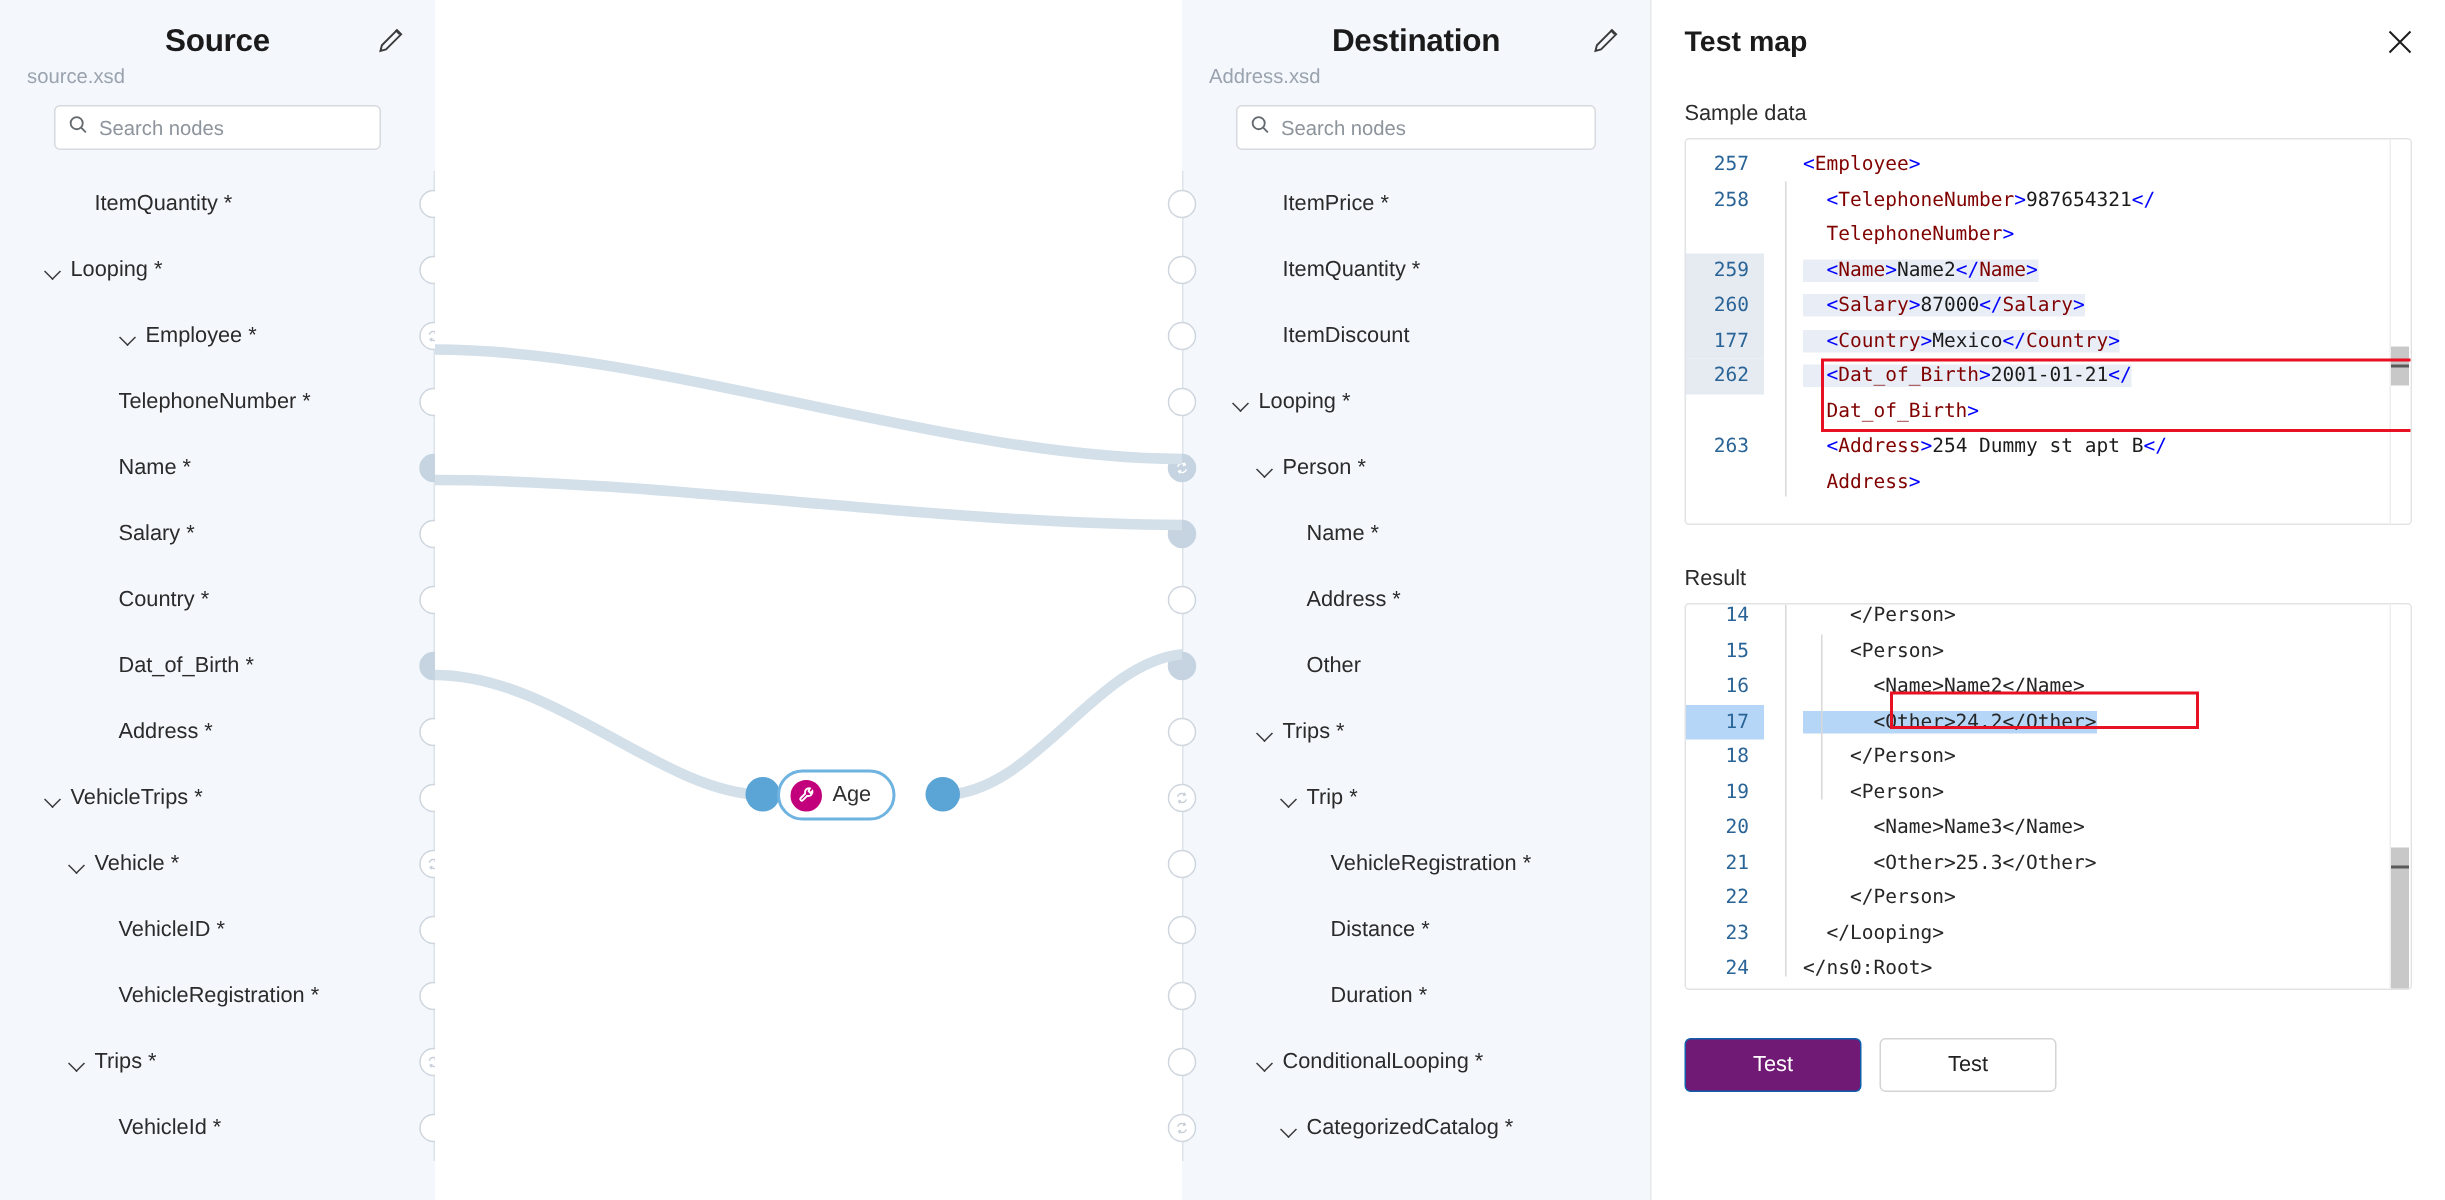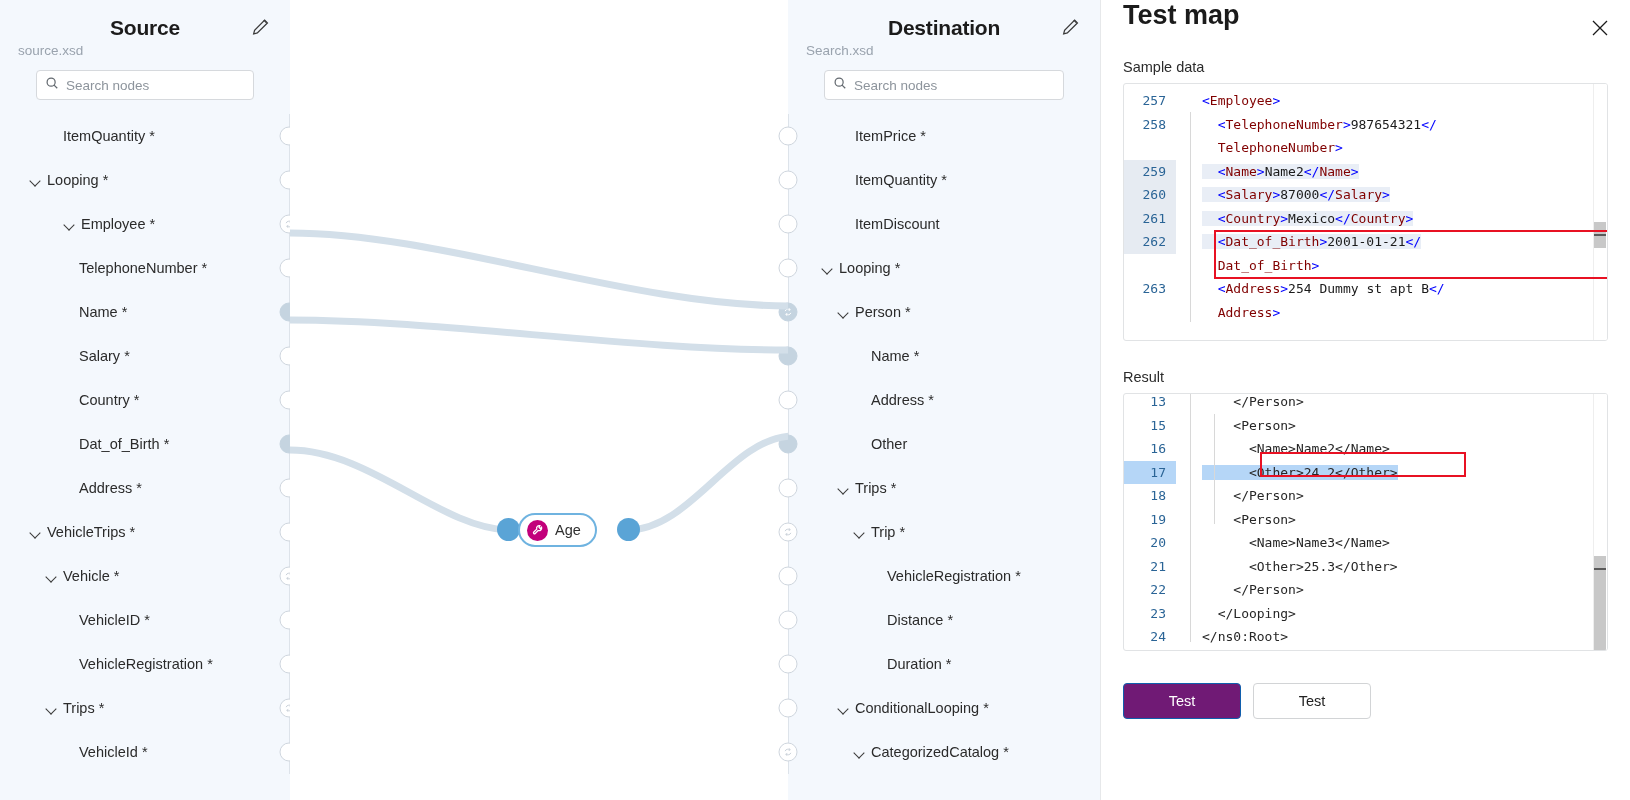--- a/index.html
+++ b/index.html
@@ -108,21 +108,22 @@
   .dst-panel .tree-row { padding-left: 34px; }
 
   
   .testmap {
     width: 530px; height: 800px; background: #ffffff;
     border-left: 1px solid #e6e8ea;
     position: relative; flex: 0 0 auto;
     padding: 0 22px;
   }
   .tm-title {
-    font-size: 27px; font-weight: 700; color: #1b1b1b;
+    font-size: 19px; font-weight: 700; color: #1b1b1b;
+    padding-top: 18px;
   }
   .tm-close {
     position: absolute; right: 18px; top: 16px; width: 24px; height: 24px;
     cursor: pointer;
   }
   .tm-section-label {
     font-size: 14.5px; color: #2b2b2b; margin-top: 28px; margin-bottom: 8px;
   }
   .code-box {
     border: 1px solid #e1e3e5; border-radius: 3px; background: #ffffff;
@@ -213,21 +214,21 @@
     <div class="tree-row" style="padding-left: 46px;">
           <span class="chev hidden"></span>
           <span class="src-label">ItemQuantity *</span>
         </div>
         <div class="dot" style="left: 289px; top: 22px;"></div>
         <div class="tree-row" style="padding-left: 30px;">
           <span class="chev"></span>
           <span class="src-label">Looping *</span>
         </div>
         <div class="dot" style="left: 289px; top: 66px;"></div>
-        <div class="tree-row" style="padding-left: 64px;">
+        <div class="tree-row" style="padding-left: 46px; margin-left: 34px;">
           <span class="chev"></span>
           <span class="src-label">Employee *</span>
         </div>
         <div class="dot" style="left: 289px; top: 110px;">
           <svg viewBox="0 0 16 16" fill="none" stroke="#c9d0d8" stroke-width="1.4" stroke-linecap="round">
             <path d="M4 6.2a4 4 0 016.6-1.4M12 9.8a4 4 0 01-6.6 1.4"></path>
             <path d="M10.2 3.2l1 1.6-1.7.8M5.8 12.8l-1-1.6 1.7-.8"></path>
           </svg>
         </div>
         <div class="tree-row" style="padding-left: 62px;">
@@ -323,21 +324,21 @@
           <path d="M10.6 2.2a3.6 3.6 0 00-4.3 4.6L2.4 10.7a1.3 1.3 0 001.9 1.9l3.9-3.9a3.6 3.6 0 004.6-4.3L11 6.1 9.4 4.5z"></path>
         </svg>
       </span>
       <span>Age</span>
     </div>
   </div>
 
   <div class="tree-panel dst-panel">
     <div class="panel-head">
       <div class="panel-title">Destination</div>
-      <div class="panel-sub">Search.xsd</div>
+      <div class="panel-sub">Address.xsd</div>
       <div class="edit-icon">
         <svg viewBox="0 0 24 24" fill="none" stroke="#3a3a3a" stroke-width="1.4">
           <path d="M4 19.5l1-4 11-11 3 3-11 11-4 1z"></path>
           <path d="M15 4.5l3 3"></path>
         </svg>
       </div>
       <div class="search-box">
         <span>
           <svg width="14" height="14" viewBox="0 0 16 16" fill="none" stroke="#63696f" stroke-width="1.4">
             <circle cx="7" cy="7" r="4.6"></circle>
@@ -472,21 +473,21 @@
             <div class="gutter gutter-hl">259</div>
             <div class="fold"></div>
             <div class="codetext"><span class="hl-line">  <span class="br">&lt;</span><span class="tg">Name</span><span class="br">&gt;</span><span class="txt">Name2</span><span class="br">&lt;/</span><span class="tg">Name</span><span class="br">&gt;</span></span></div>
           </div>
           <div class="cline">
             <div class="gutter gutter-hl">260</div>
             <div class="fold"></div>
             <div class="codetext"><span class="hl-line">  <span class="br">&lt;</span><span class="tg">Salary</span><span class="br">&gt;</span><span class="txt">87000</span><span class="br">&lt;/</span><span class="tg">Salary</span><span class="br">&gt;</span></span></div>
           </div>
           <div class="cline">
-            <div class="gutter gutter-hl">261</div>
+            <div class="gutter gutter-hl">177</div>
             <div class="fold"></div>
             <div class="codetext"><span class="hl-line">  <span class="br">&lt;</span><span class="tg">Country</span><span class="br">&gt;</span><span class="txt">Mexico</span><span class="br">&lt;/</span><span class="tg">Country</span><span class="br">&gt;</span></span></div>
           </div>
           <div class="cline">
             <div class="gutter gutter-hl">262</div>
             <div class="fold"></div>
             <div class="codetext"><span class="hl-line">  <span class="br">&lt;</span><span class="tg">Dat_of_Birth</span><span class="br">&gt;</span><span class="txt">2001-01-21</span><span class="br">&lt;/</span></span></div>
           </div>
           <div class="cline">
             <div class="gutter blank">.</div>
@@ -511,21 +512,21 @@
             <div class="grip" style="top:12px;"></div>
           </div>
       </div>
     </div>
 
     <div class="tm-section-label">Result</div>
     <div class="code-box result">
       <div class="code-inner" id="result-code" style="padding-top:0;">
           <div style="height: 8px;"></div>
           <div class="cline" style="margin-top: -12px;">
-            <div class="gutter">13</div>
+            <div class="gutter">14</div>
             <div class="fold"></div>
             <div class="codetext plain"><span>    &lt;/Person&gt;</span></div>
           </div>
           <div class="cline">
             <div class="gutter">15</div>
             <div class="fold"></div>
             <div class="codetext plain"><span>    &lt;Person&gt;</span></div>
           </div>
           <div class="cline">
             <div class="gutter">16</div>

